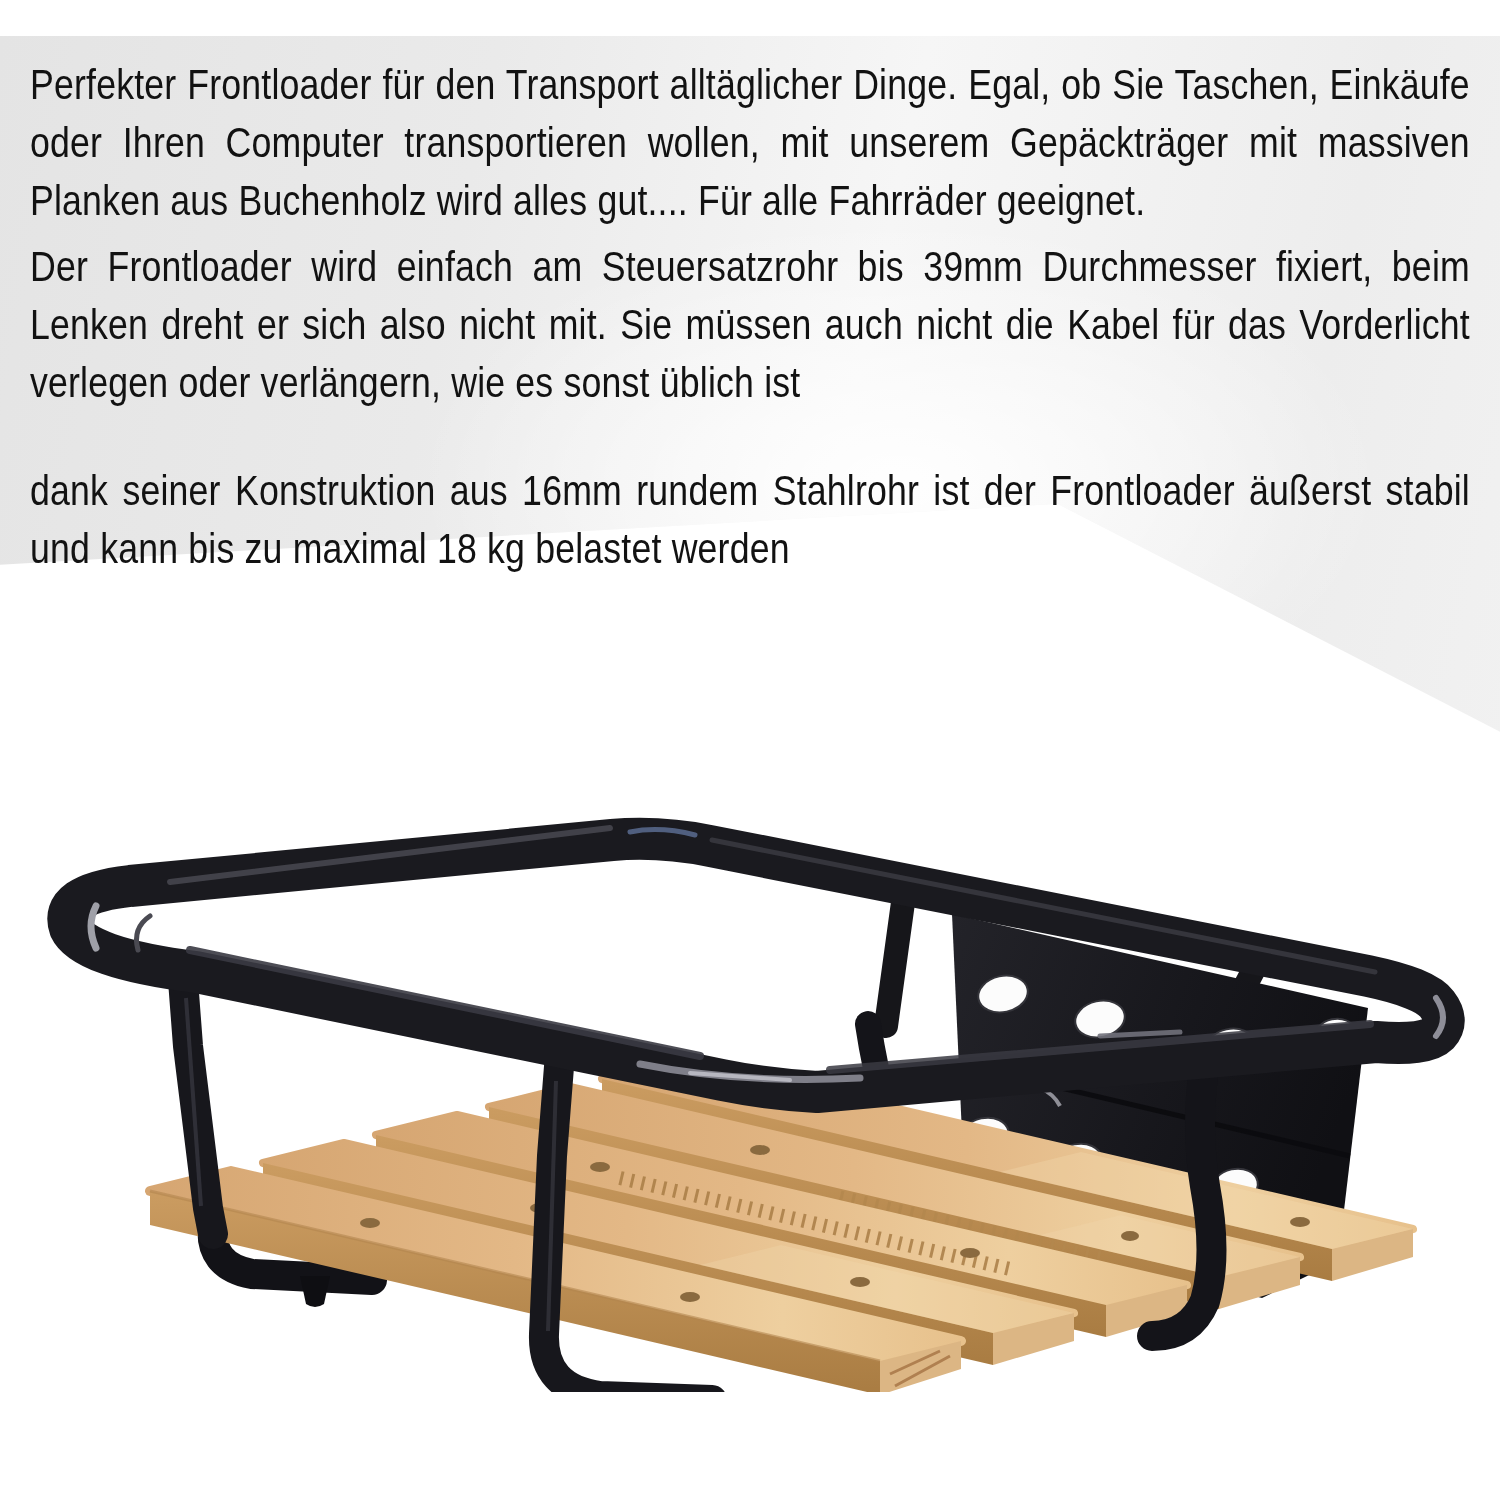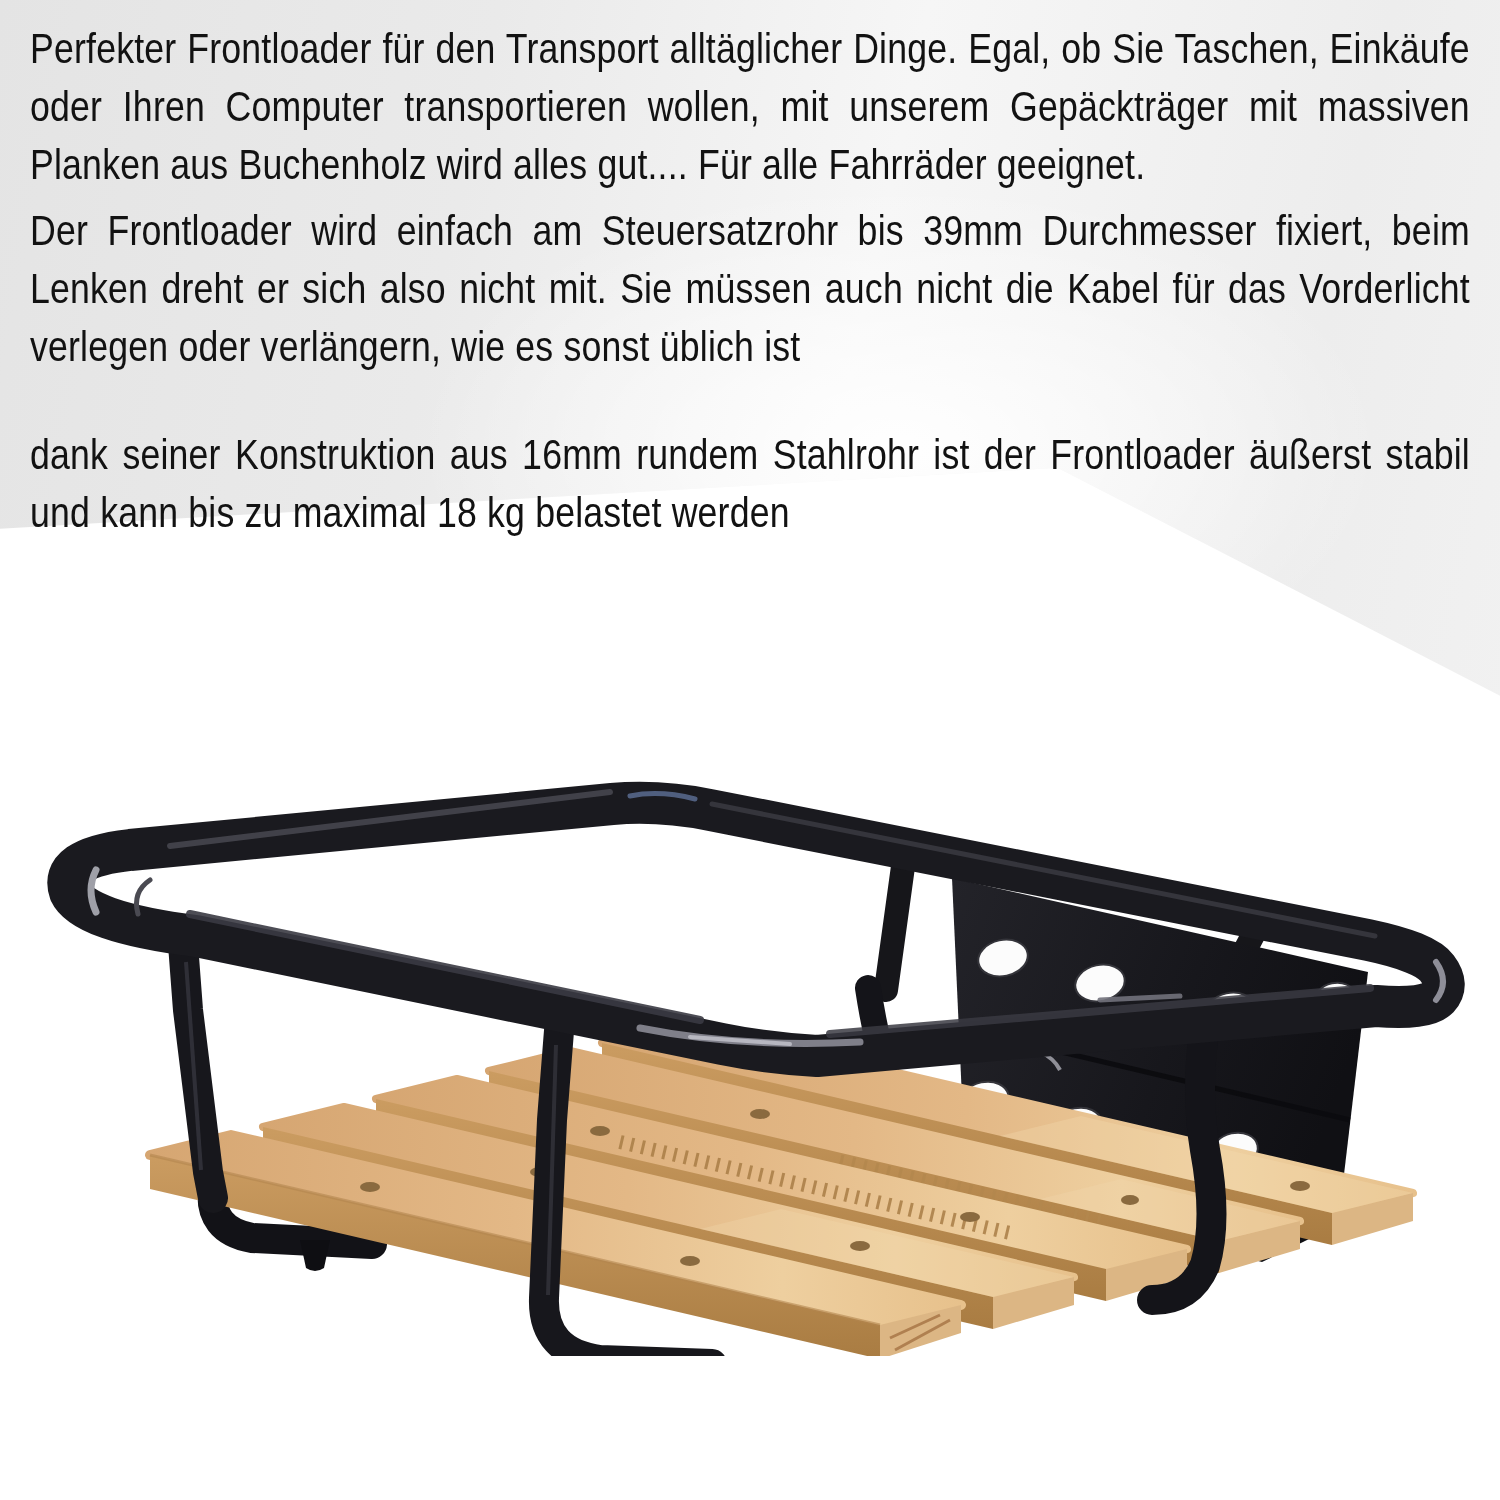--- a/index.html
+++ b/index.html
@@ -2,20 +2,21 @@
 <html><head>
 <meta charset="utf-8">
 <style>
   html,body{margin:0;padding:0;}
   .canvas{
     position:relative;
     width:1500px;height:1356px;
     overflow:hidden;
     background:#ffffff;
     font-family:"Liberation Sans", sans-serif;
+    margin-top:36px;
   }
   
   .bg-gray{
     position:absolute;inset:0;
     background:linear-gradient(102deg,#e4e4e4 0%,#eaeaea 28%,#f6f6f6 52%,#ededed 78%,#f3f3f3 100%);
     clip-path:polygon(0 0,100% 0,100% 51.3%,70.5% 34.5%,0 39%);
   }
   .bg-sheen{
     position:absolute;inset:0;
     background:radial-gradient(ellipse 46% 28% at 60% 33%,rgba(255,255,255,0.95),rgba(255,255,255,0) 70%);

